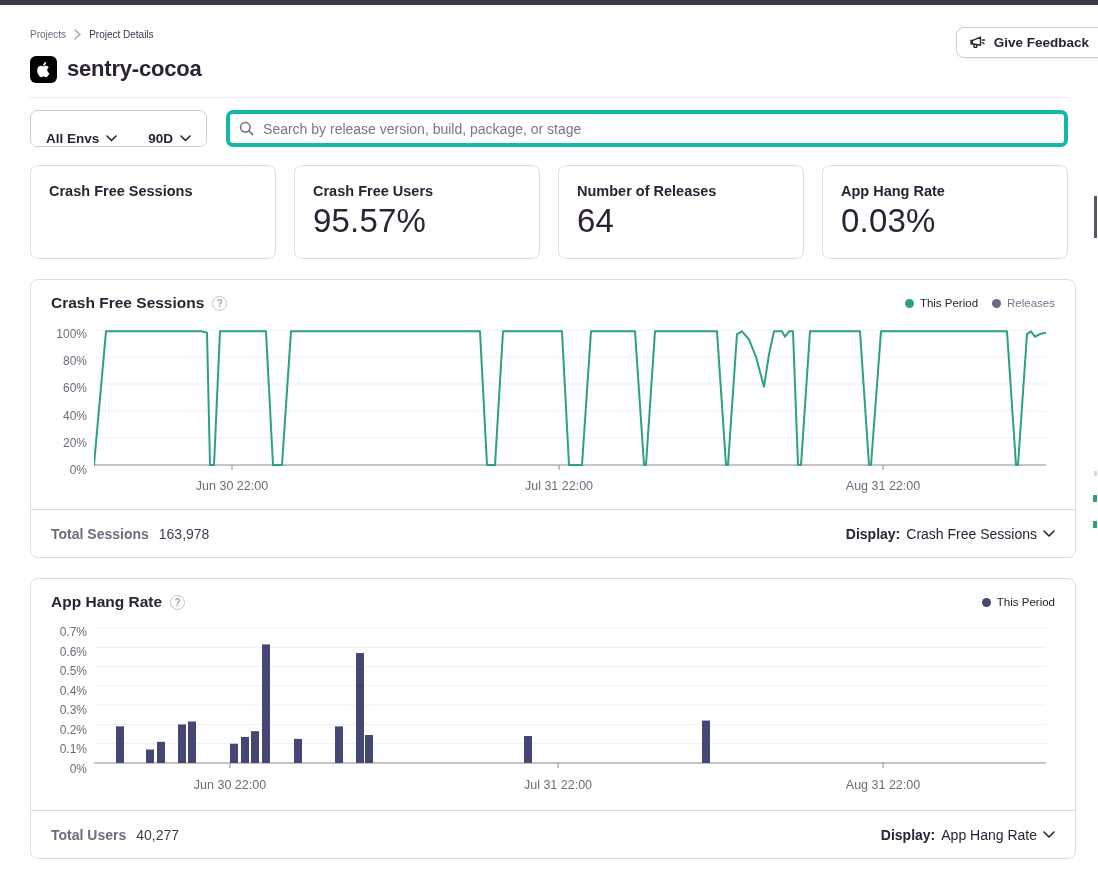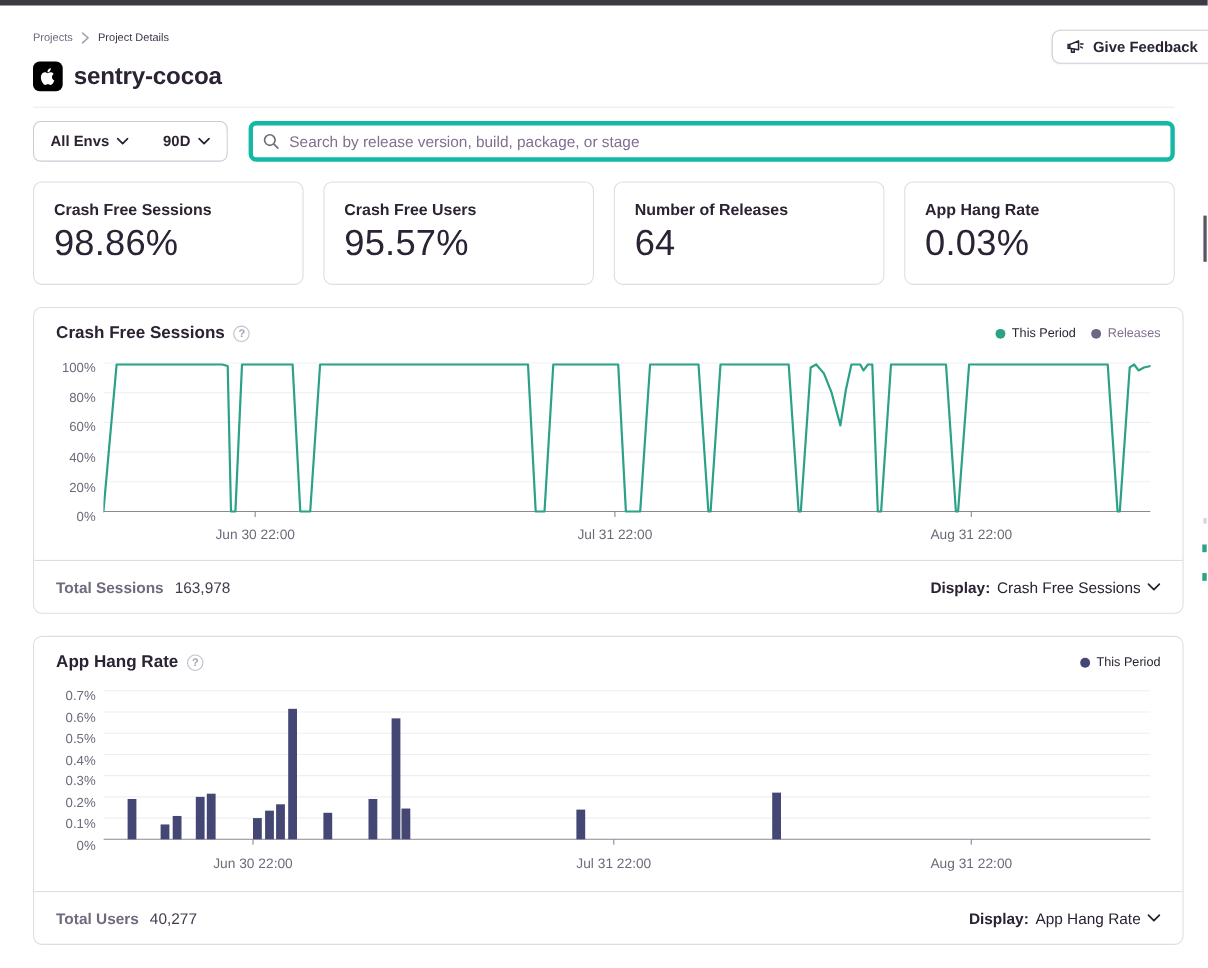--- a/index.html
+++ b/index.html
@@ -19,21 +19,21 @@
   h1.page-title { font-size:22px; font-weight:700; letter-spacing:-0.2px; color:#2b2233; }
   .feedback-btn { position:absolute; top:22px; right:-8px; height:31px;
     display:flex; align-items:center; gap:8px; padding:0 16px 0 13px;
     background:#fff; border:1px solid #cfcad7; border-radius:8px;
     font-family:inherit; font-size:13.5px; font-weight:700; color:#2b2233; cursor:pointer;
     box-shadow:0 1px 2px rgba(43,34,51,0.04); }
   .header-divider { border:none; border-top:1px solid #eceaf0; margin-top:14px; }
 
   
   .filter-row { display:flex; gap:19px; margin:12px 30px 0 30px; }
-  .btn-group { display:flex; align-items:center; height:37px; background:#fff;
+  .btn-group { display:flex; align-items:flex-end; height:37px; background:#fff;
     border:1px solid #cfcad7; border-radius:7px; overflow:hidden; flex:none; }
   .group-btn { display:flex; align-items:center; gap:7px; padding:0 15px;
     background:#fff; border:none; font-family:inherit; font-size:13.5px; font-weight:700;
     color:#2b2233; cursor:pointer; }
   .group-sep { width:1px; background:#e4e1e9; margin:6px 0; }
   .search-box { flex:1; height:37px; border:4px solid #14b8a6; border-radius:7px;
     display:flex; align-items:center; gap:9px; padding:0 9px; background:#fff; }
   .search-box input { border:none; outline:none; flex:1; font-family:inherit;
     font-size:14px; color:#2b2233; background:transparent; }
   .search-box input::placeholder { color:#80708f; }
@@ -154,21 +154,20 @@
           <line x1="10" y1="10" x2="13.6" y2="13.6" stroke="#6e6a79" stroke-width="1.5" stroke-linecap="round"></line>
         </svg>
     </span>
     <input type="text" placeholder="Search by release version, build, package, or stage" style="">
   </div>
 </div>
 
 <div class="stats-row">
   <div class="stat-card">
     <div class="stat-label">Crash Free Sessions</div>
-    <div class="stat-value">98.86%</div>
   </div>
   <div class="stat-card">
     <div class="stat-label">Crash Free Users</div>
     <div class="stat-value">95.57%</div>
   </div>
   <div class="stat-card">
     <div class="stat-label">Number of Releases</div>
     <div class="stat-value">64</div>
   </div>
   <div class="stat-card">

